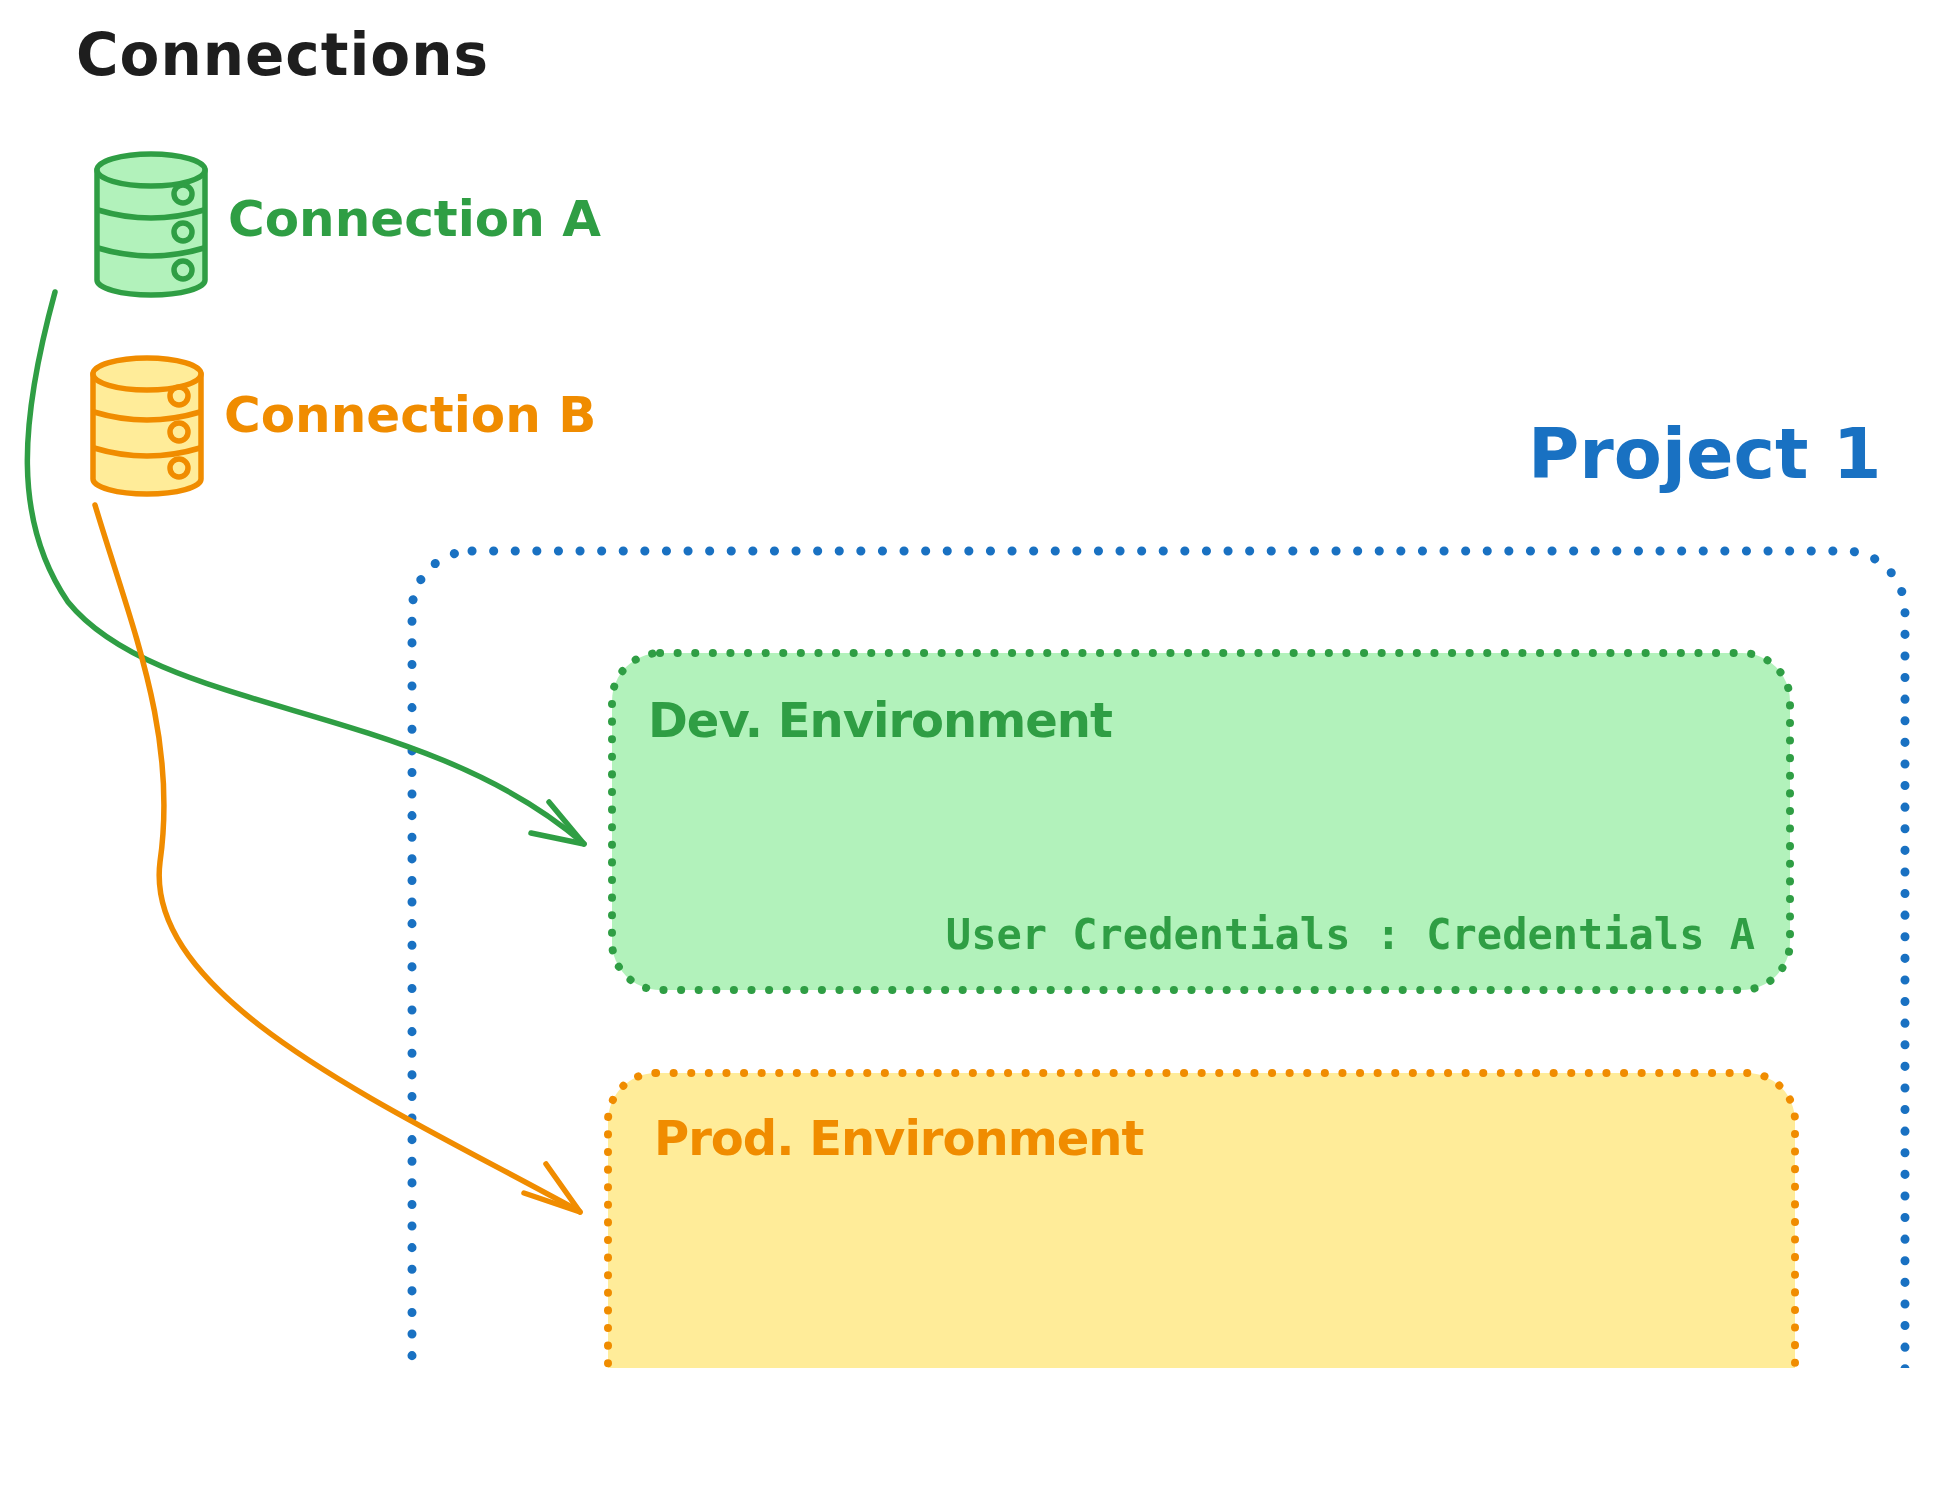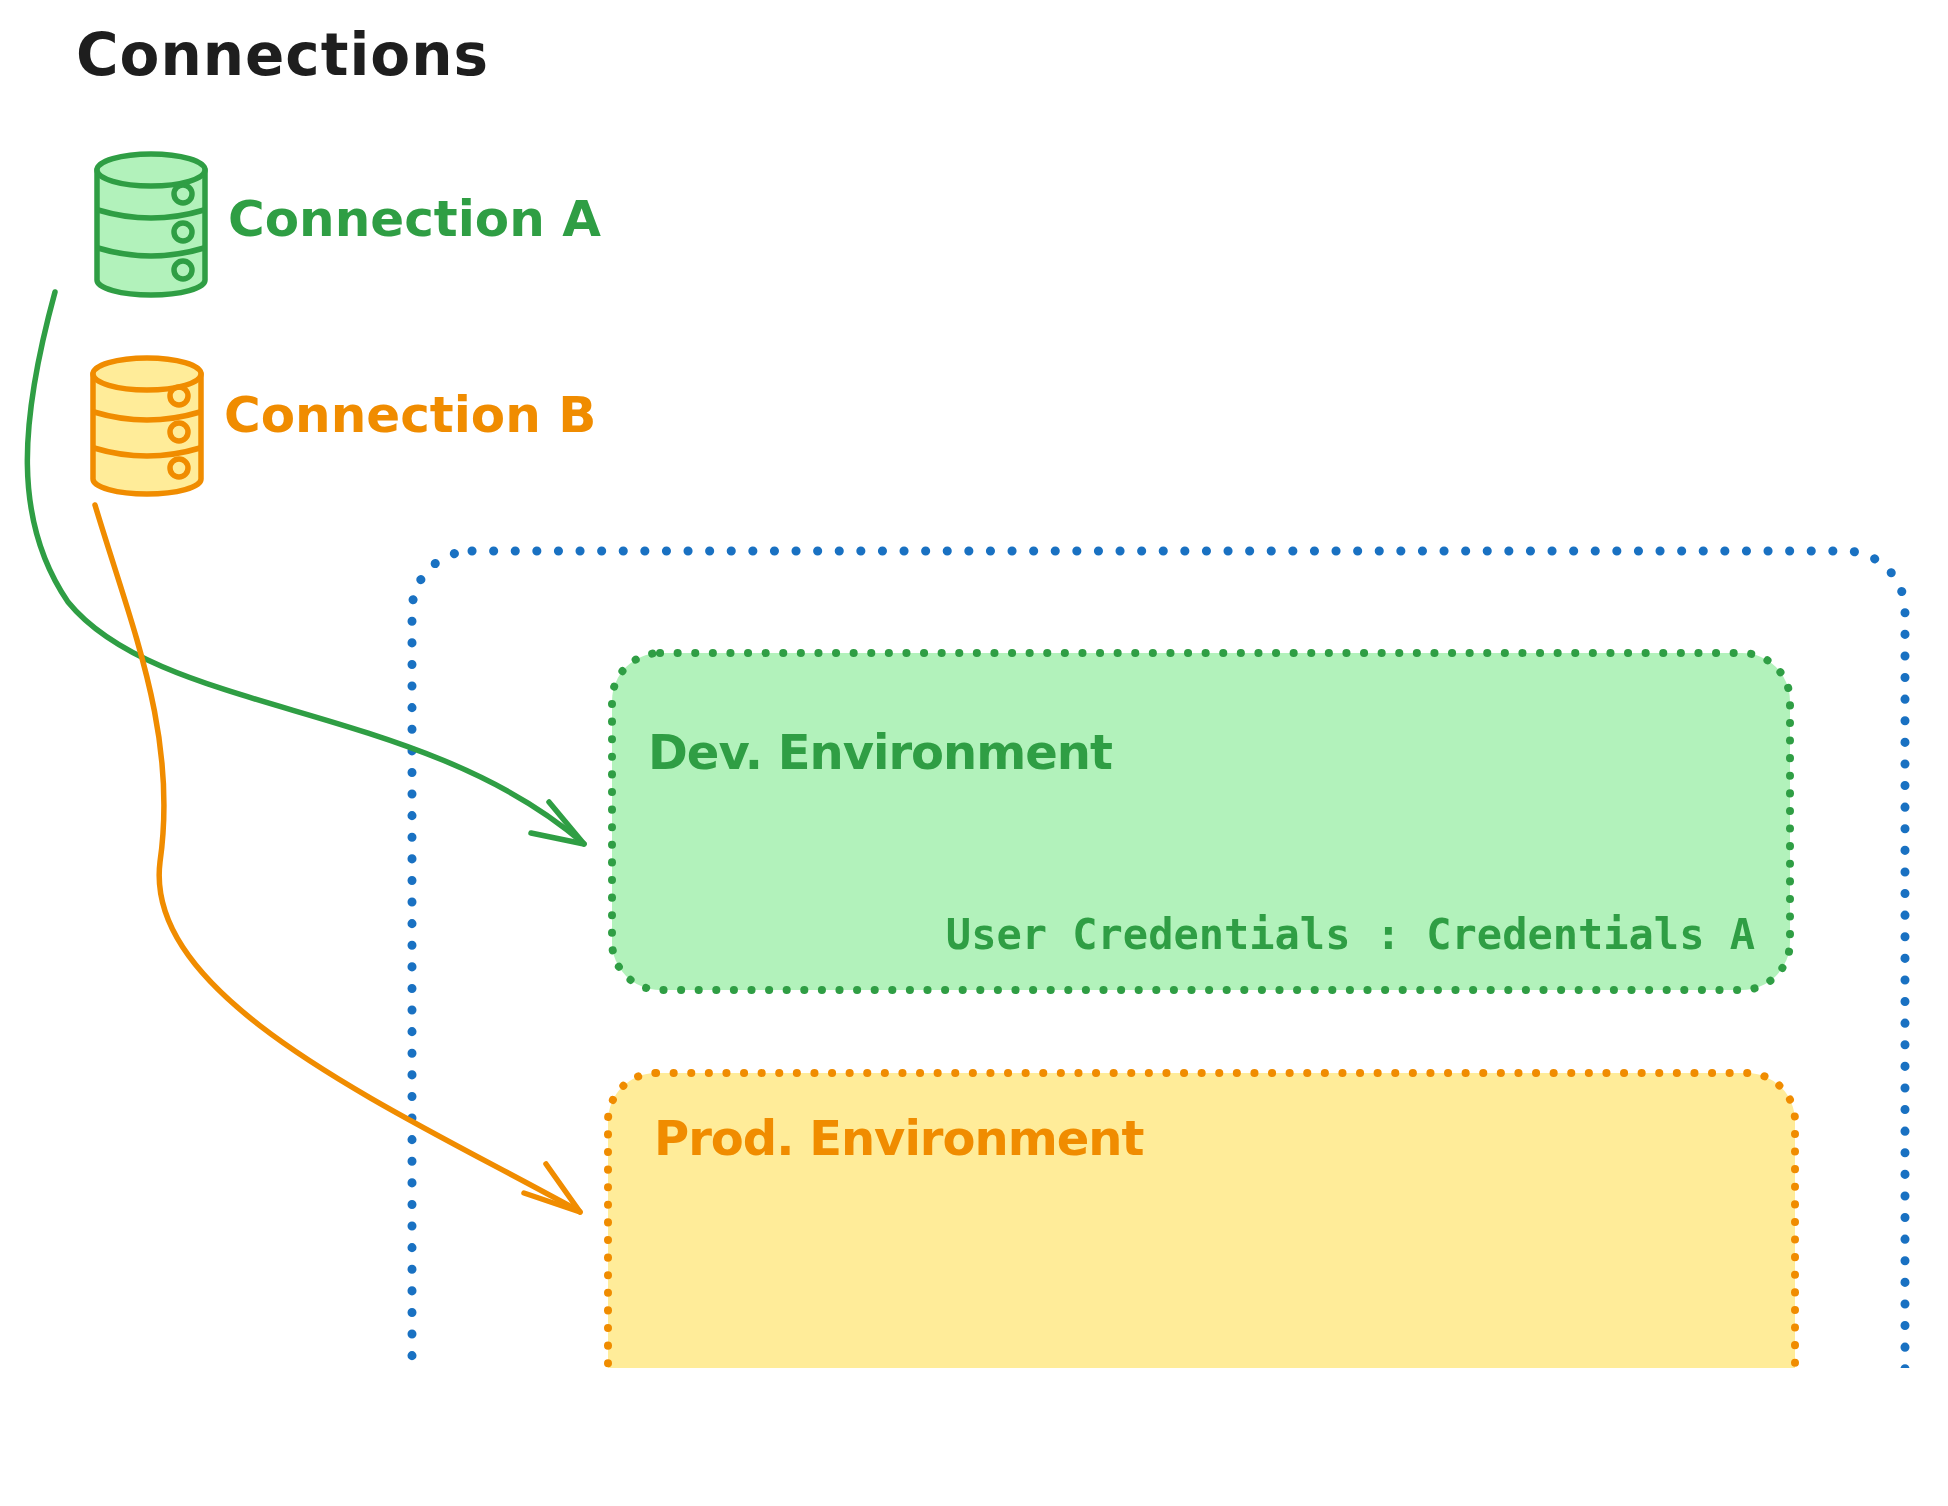--- a/index.html
+++ b/index.html
@@ -16,21 +16,21 @@
     font-weight:700;
     white-space:nowrap;
     line-height:1.1;
   }
   .hand   { font-family:"DejaVu Sans", sans-serif; }
   .mono   { font-family:"DejaVu Sans Mono", monospace; }
   #t-connections { left:76px;  top:24px;   font-size:58px; color:#1e1e1e; letter-spacing:1px; }
   #t-conn-a      { left:228px; top:192px;  font-size:50px; color:#2f9e44; }
   #t-conn-b      { left:224px; top:388px;  font-size:50px; color:#f08c00; }
   #t-project     { left:1528px;top:416px;  font-size:70px; color:#1971c2; }
-  #t-dev         { left:648px; top:694px;  font-size:48px; color:#2f9e44; letter-spacing:-1px;margin-top:32px; }
+  #t-dev         { left:648px; top:694px;  font-size:48px; color:#2f9e44; letter-spacing:-1px; }
   #t-dev-cred    { right:193px; top:912px; font-size:42px; color:#2f9e44;margin-left:48px; }
   #t-prod        { left:654px; top:1112px; font-size:48px; color:#f08c00; letter-spacing:-1px; }
   #t-prod-cred   { right:193px; top:1330px;font-size:42px; color:#f08c00; }
 </style>
 </head>
 <body>
 
 <div id="stage">
 
   <svg id="diagram-svg" width="1948" height="1506" viewBox="0 0 1948 1506">
@@ -73,20 +73,21 @@
       <path d="M580,1212 L524,1193"></path>
     </g>
   </svg>
 
   <div class="label hand" id="t-connections">Connections</div>
 
   <div class="label hand" id="t-conn-a">Connection A</div>
 
   <div class="label hand" id="t-conn-b">Connection B</div>
 
+  <div class="label hand" id="t-project">Project 1</div>
 
   <div class="label hand" id="t-dev">Dev. Environment</div>
 
   <div class="label mono" id="t-dev-cred">User Credentials : Credentials A</div>
 
   <div class="label hand" id="t-prod">Prod. Environment</div>
 
 </div>
 
 </body></html>

